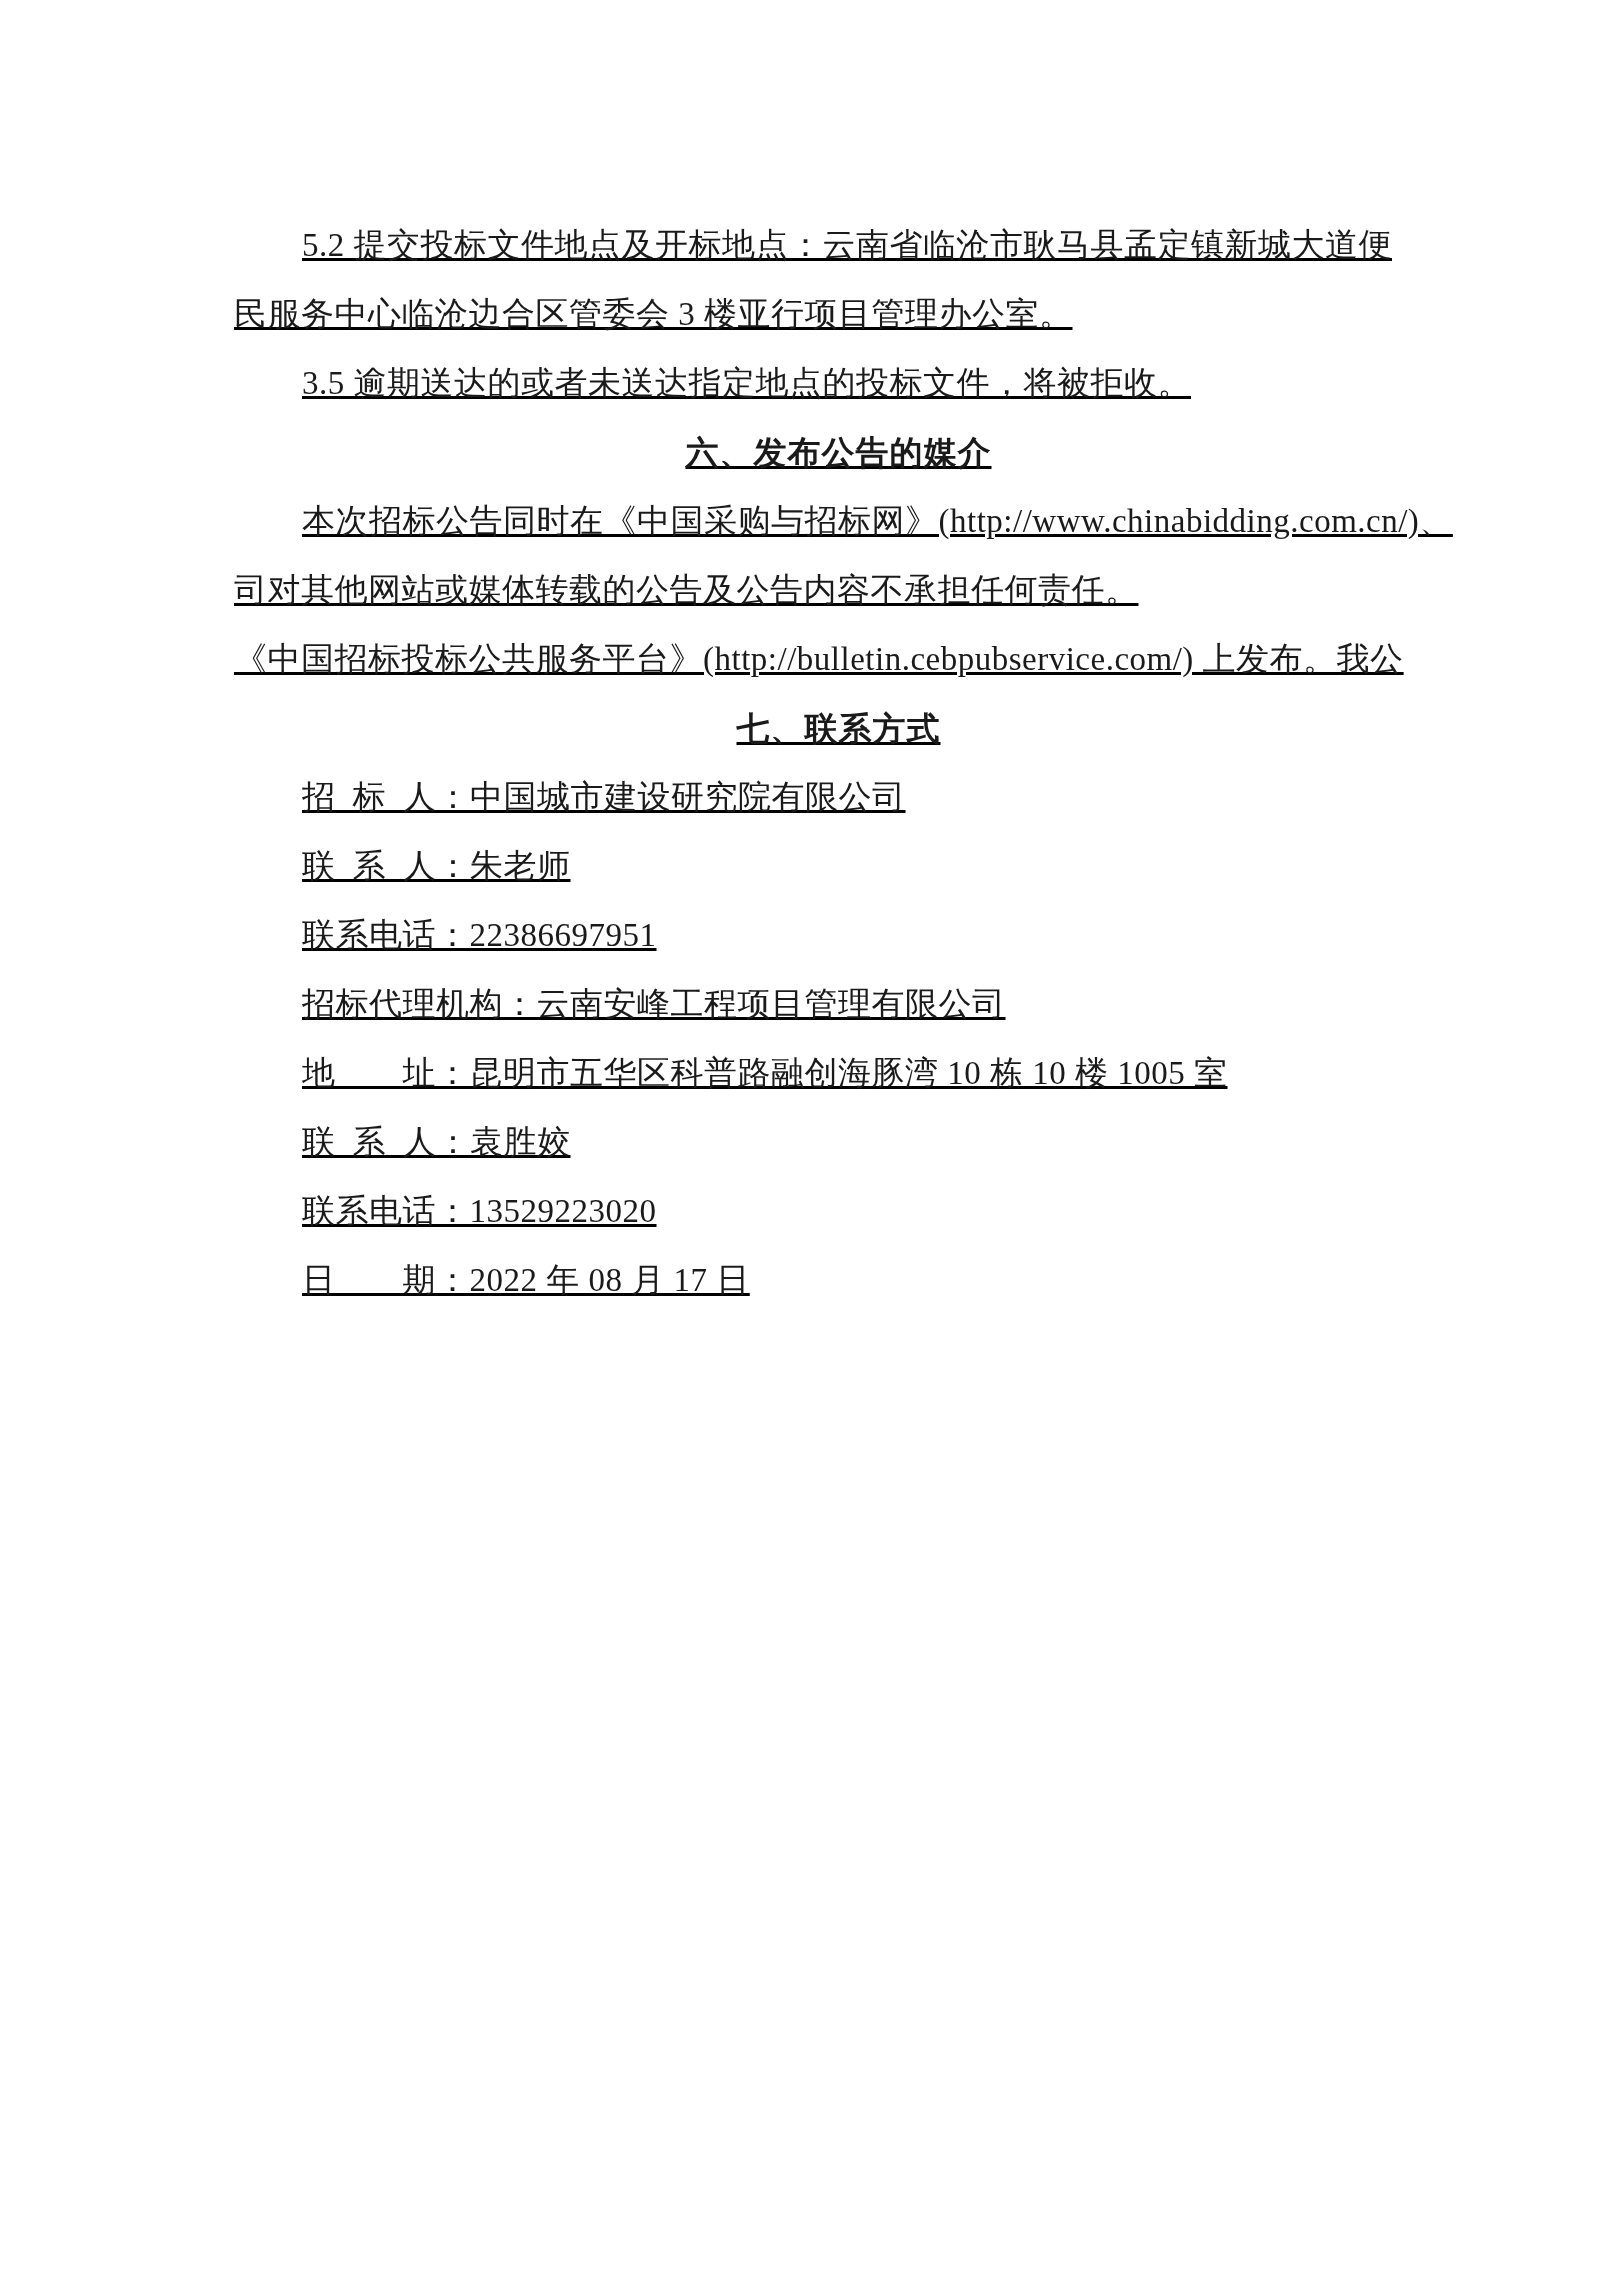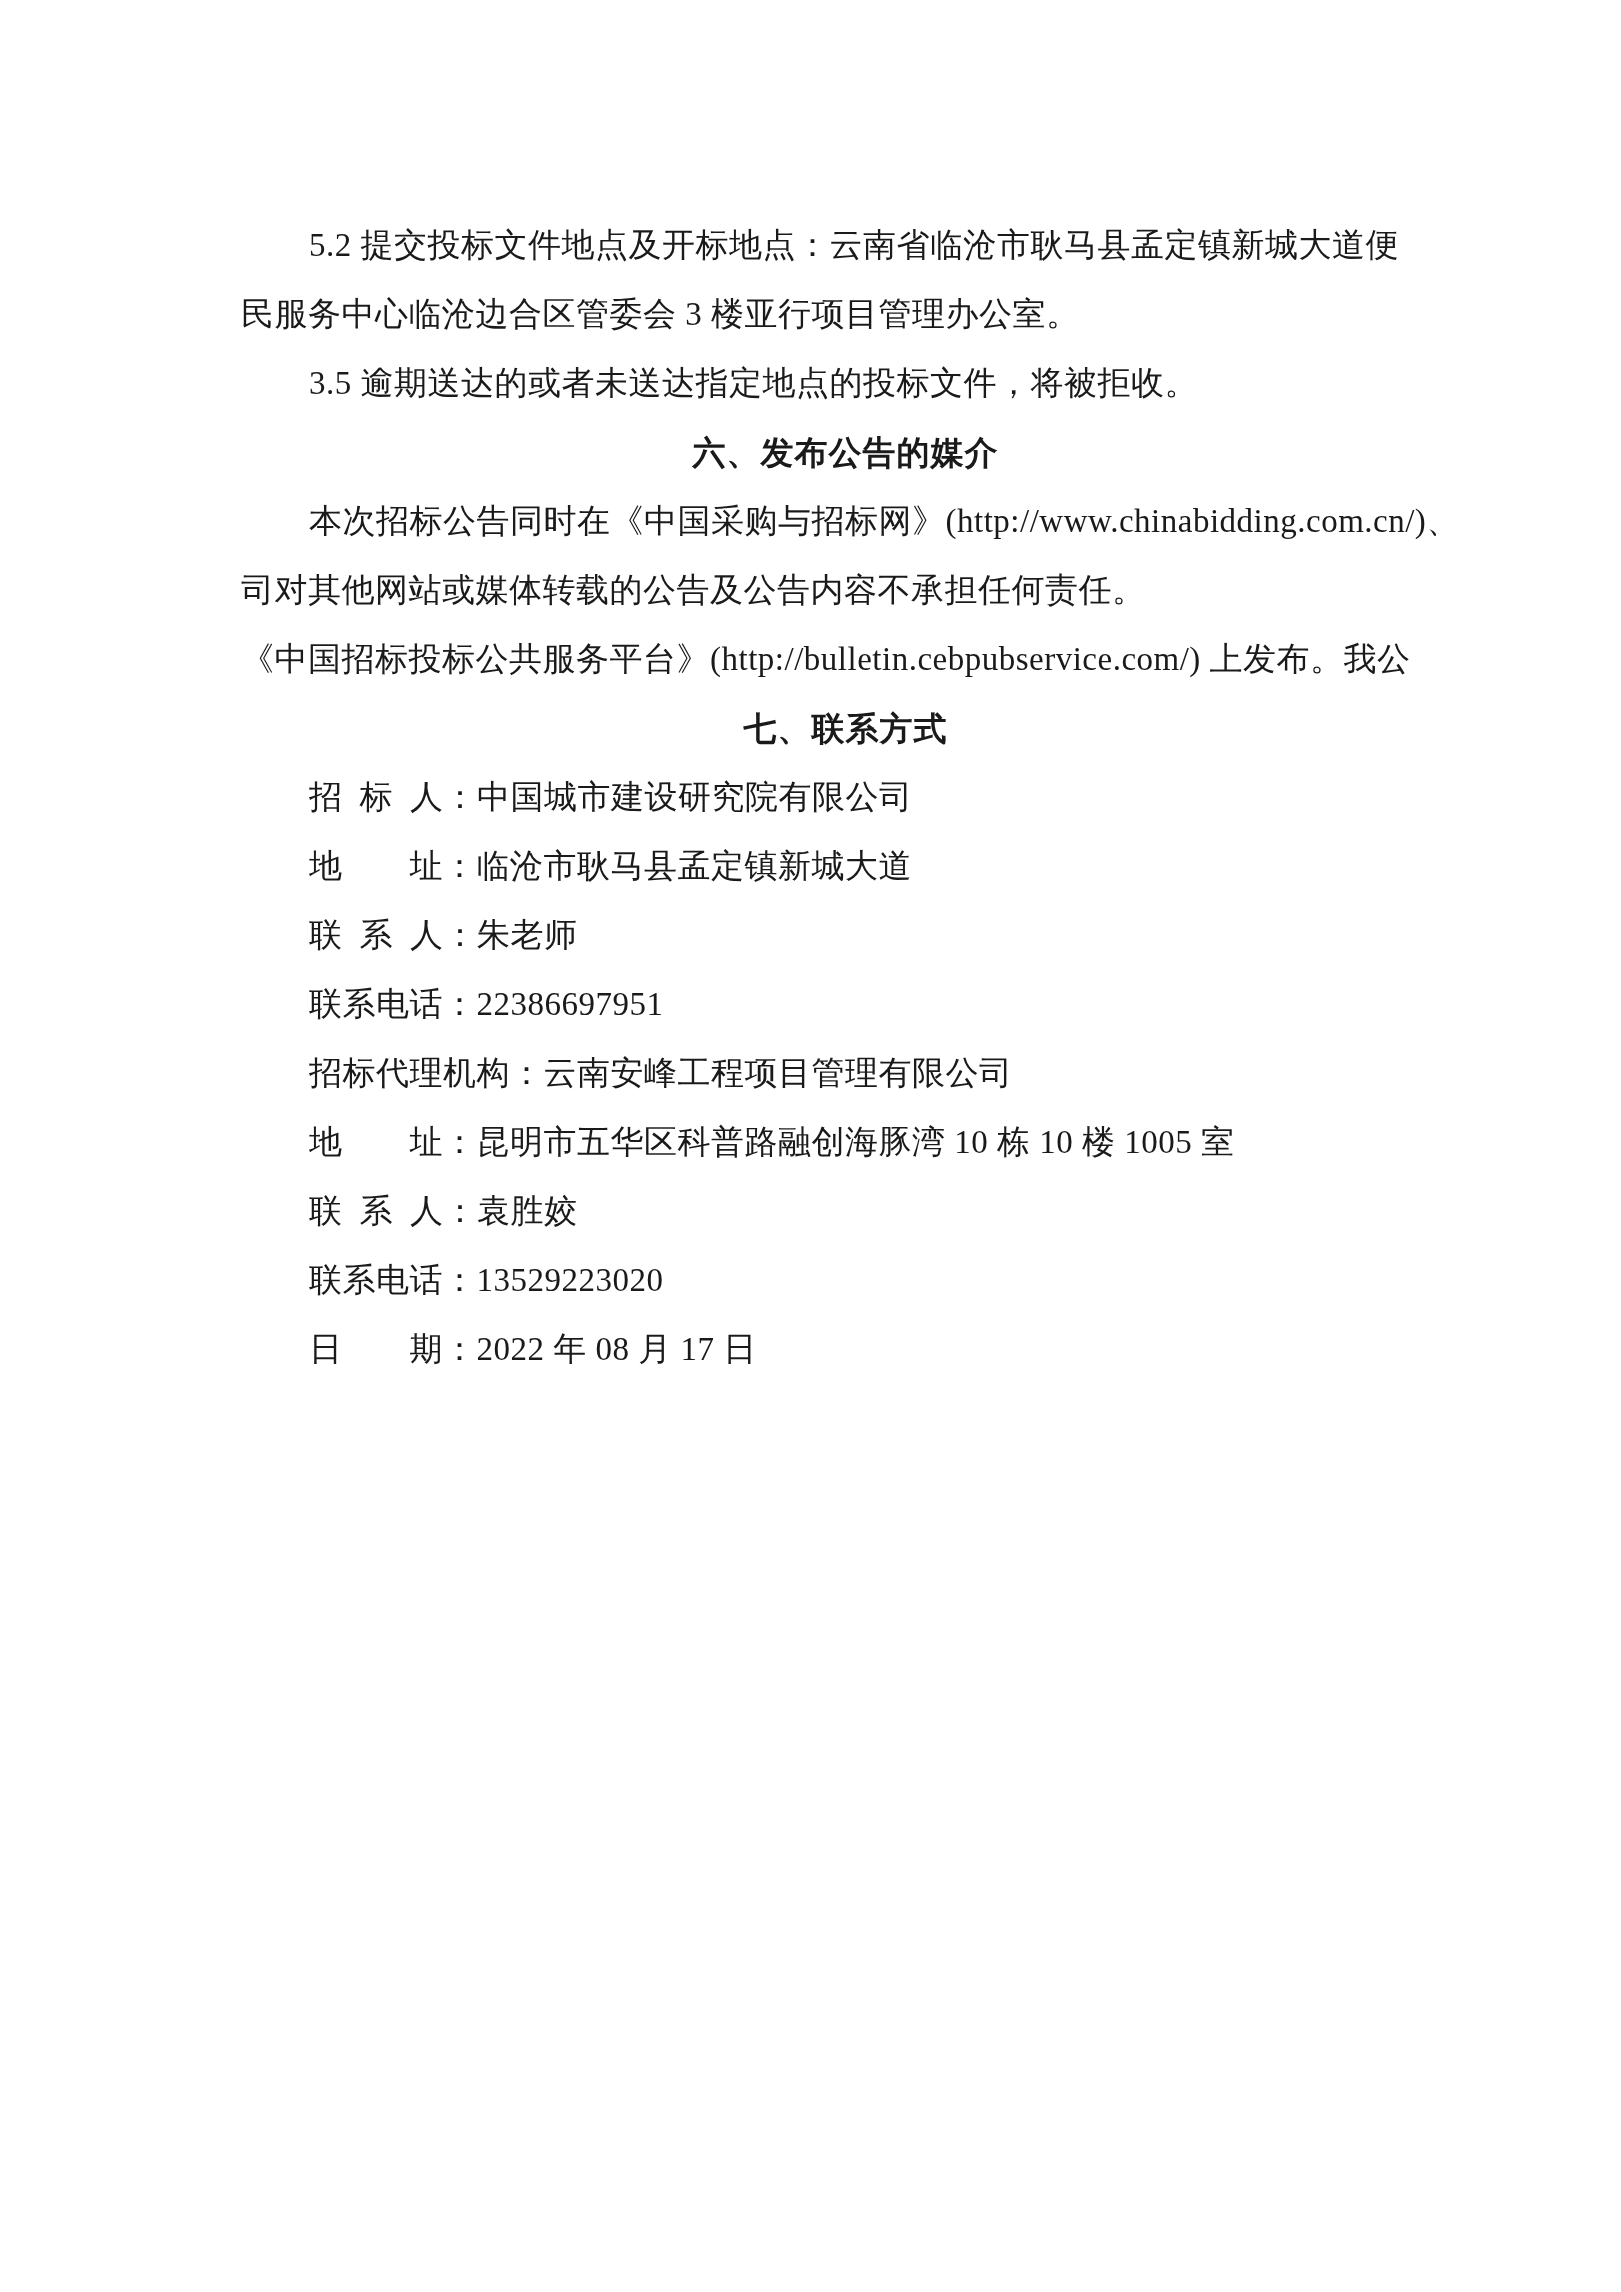--- a/index.html
+++ b/index.html
@@ -10,23 +10,24 @@
   .page {
     position: relative;
     width: 1621px;
     height: 2293px;
     background: #ffffff;
     overflow: hidden;
     font-family: "Liberation Serif", "DejaVu Serif", serif;
   }
   .content {
     position: absolute;
-    left: 241px;
+    left: 234px;
     top: 211px;
     width: 1141px;
+    text-decoration: underline;
   }
   .line {
     height: 69px;
     line-height: 69px;
     font-size: 33px;
     color: #1a1a1a;
     white-space: nowrap;
     letter-spacing: 0.5px;
   }
   .line.indent {
@@ -46,21 +47,20 @@
   <div class="content" id="doc-lines">
       <div class="line indent">5.2 提交投标文件地点及开标地点：云南省临沧市耿马县孟定镇新城大道便</div>
       <div class="line">民服务中心临沧边合区管委会 3 楼亚行项目管理办公室。</div>
       <div class="line indent">3.5 逾期送达的或者未送达指定地点的投标文件，将被拒收。</div>
       <div class="line heading indent">六、发布公告的媒介</div>
       <div class="line indent">本次招标公告同时在《中国采购与招标网》(http://www.chinabidding.com.cn/)、</div>
       <div class="line">司对其他网站或媒体转载的公告及公告内容不承担任何责任。</div>
       <div class="line">《中国招标投标公共服务平台》(http://bulletin.cebpubservice.com/) 上发布。我公</div>
       <div class="line heading indent">七、联系方式</div>
       <div class="line indent">招 标 人：中国城市建设研究院有限公司</div>
-      <div class="line indent">地  址：临沧市耿马县孟定镇新城大道</div>
       <div class="line indent">联 系 人：朱老师</div>
       <div class="line indent">联系电话：22386697951</div>
       <div class="line indent">招标代理机构：云南安峰工程项目管理有限公司</div>
       <div class="line indent">地  址：昆明市五华区科普路融创海豚湾 10 栋 10 楼 1005 室</div>
       <div class="line indent">联 系 人：袁胜姣</div>
       <div class="line indent">联系电话：13529223020</div>
       <div class="line indent">日  期：2022 年 08 月 17 日</div>
     </div>
 </div>
 

